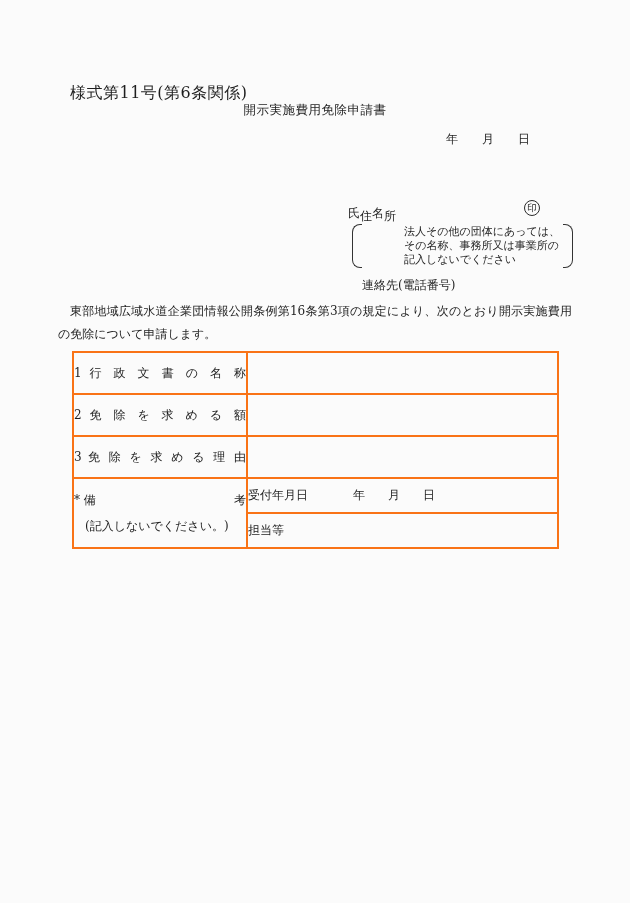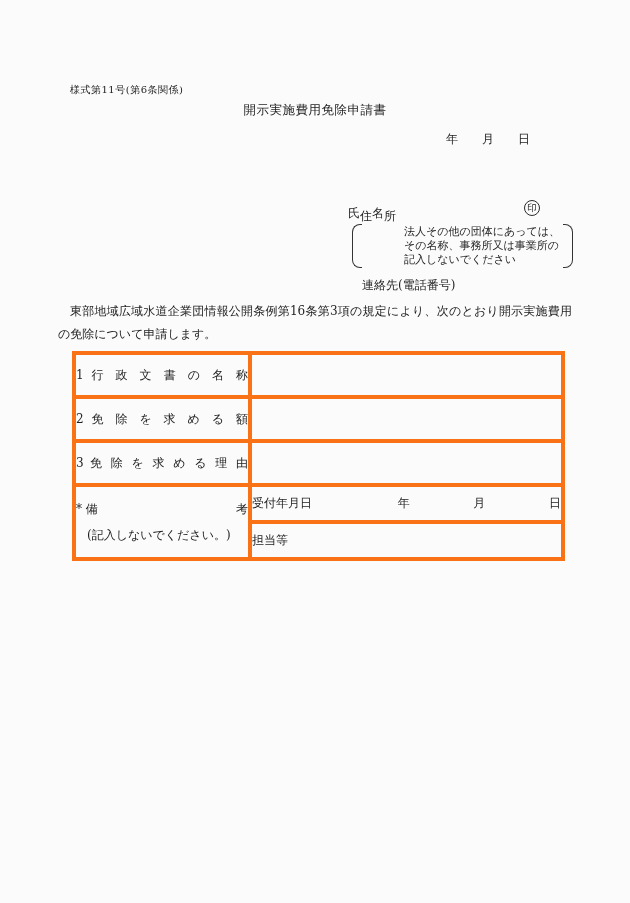--- a/index.html
+++ b/index.html
@@ -19,21 +19,21 @@
     width: 630px;
     height: 903px;
     overflow: hidden;
     font-size: 12px;
   }
   .abs { position: absolute; }
 
   .form-number {
     left: 70px;
     top: 83px;
-    font-size: 10px;
+    font-size: 16px;
     letter-spacing: 0.5px;
     white-space: nowrap;
   }
   .doc-title {
     left: 0;
     top: 102px;
     width: 630px;
     text-align: center;
     font-size: 12.5px;
     letter-spacing: 0.5px;
@@ -104,21 +104,21 @@
     position: absolute;
     left: 72px;
     top: 351px;
     width: 481px;
     border-collapse: collapse;
     table-layout: fixed;
     font-size: 12px;
     color: #1e1e1e;
   }
   table.fee-table td {
-    border: 4px solid #f97316;
+    border: 2px solid #f97316;
     padding: 0;
     vertical-align: middle;
   }
   td.label-cell {
     width: 172px;
     height: 40px;
     padding: 0 11px;
     text-align: justify;
     text-align-last: justify;
     -moz-text-align-last: justify;
@@ -141,21 +141,20 @@
     white-space: nowrap;
   }
   td.reception-cell, td.staff-cell {
     height: 33px;
     padding: 0 6px;
   }
   .reception-row {
     display: flex;
     align-items: center;
     white-space: nowrap;
-    justify-content: space-between;
   }
   .reception-row .r-year  { margin-left: 45px; }
   .reception-row .r-month { margin-left: 23px; }
   .reception-row .r-day   { margin-left: 23px; }
 
   .footer-note {
     left: 58px;
     top: 552px;
     width: 514px;
     line-height: 23px;

